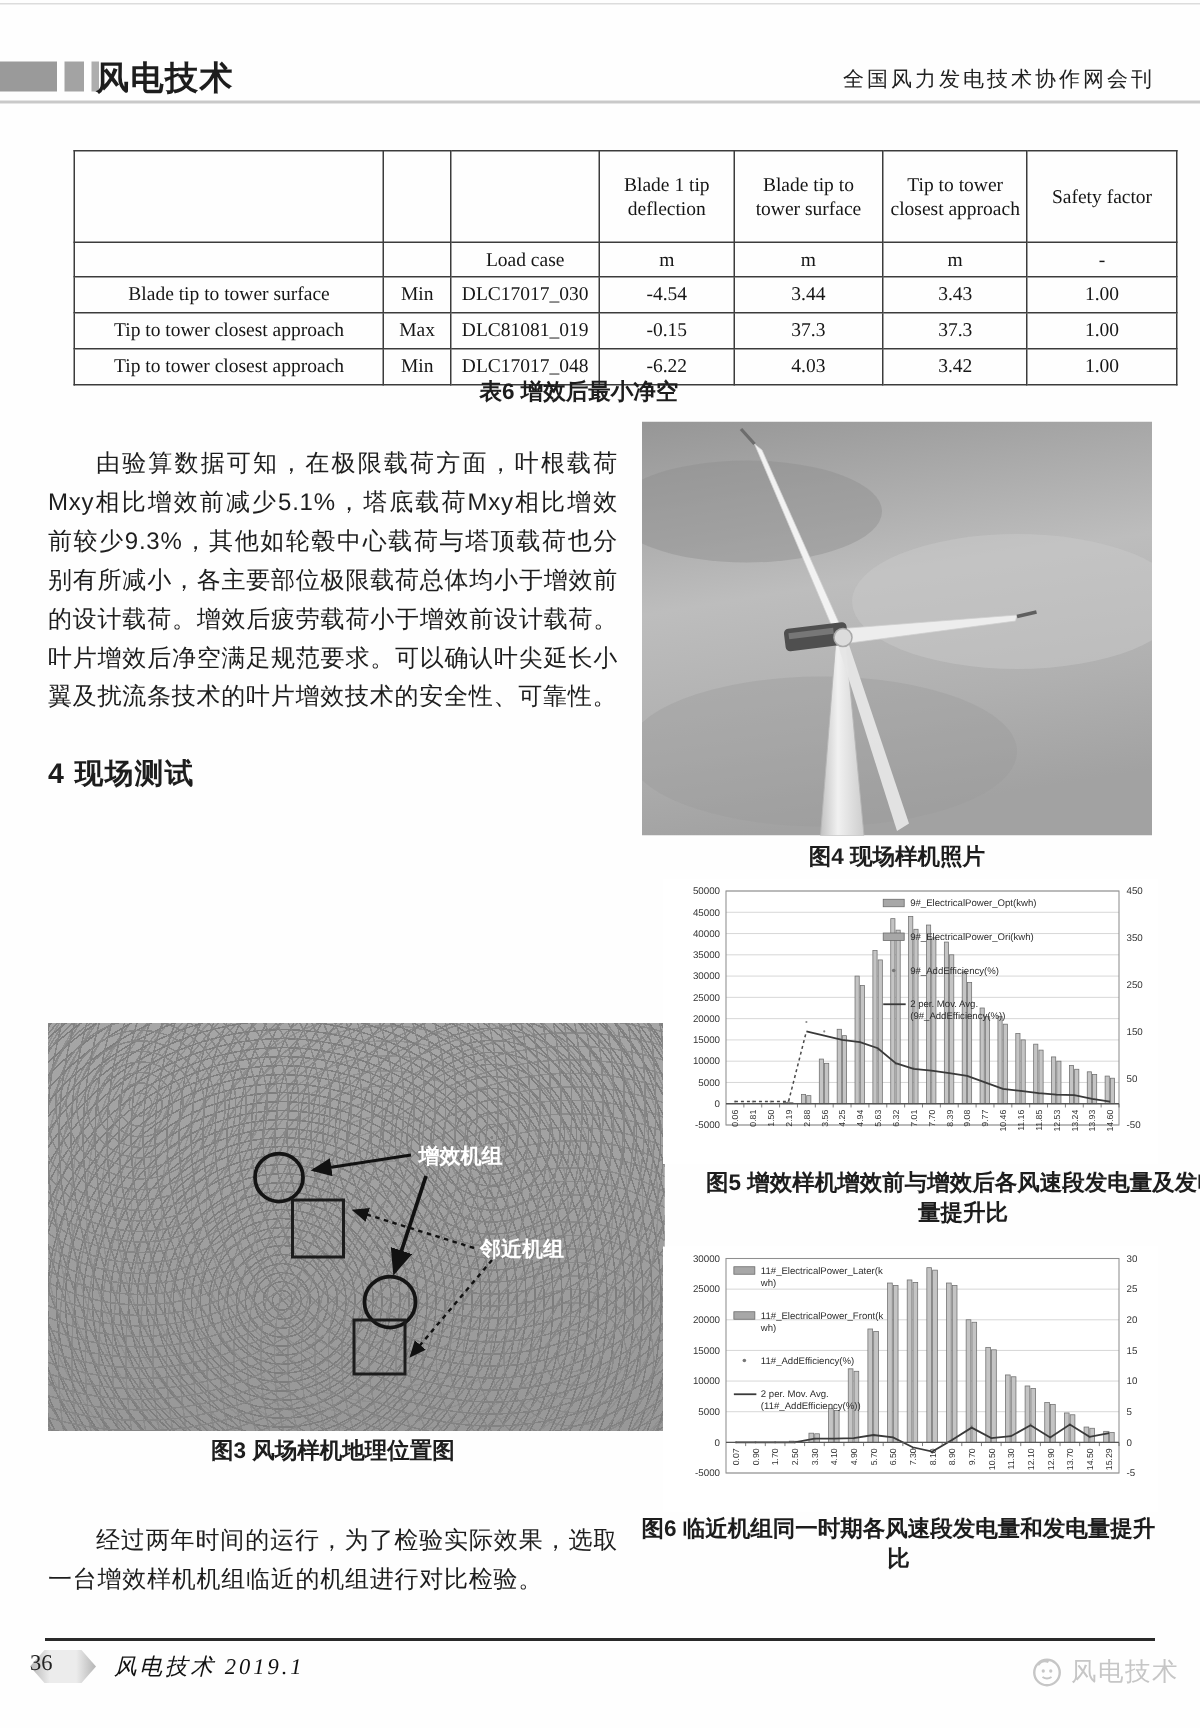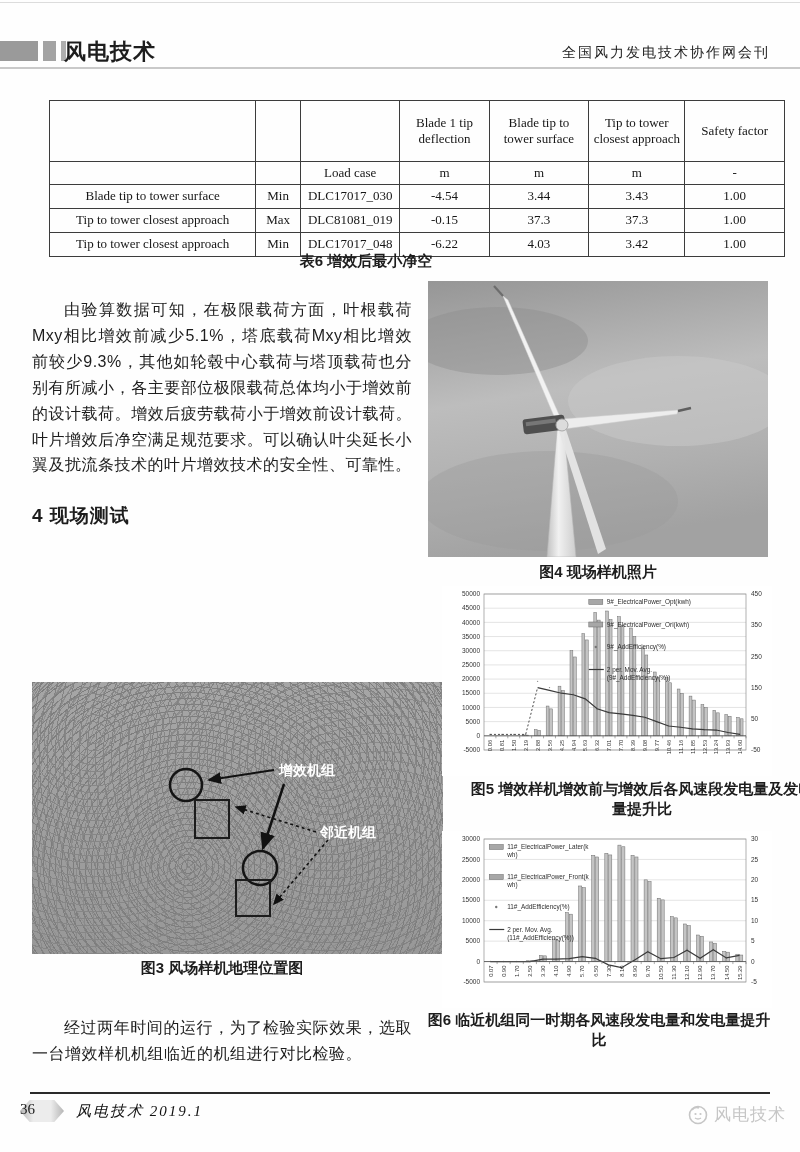--- a/index.html
+++ b/index.html
@@ -14,21 +14,21 @@
   .blk1{width:38px;} .blk2{width:13px;background:#a3a3a3;} .blk3{width:5px;background:#aeaeae;margin-right:0;}
   .hdr-title{position:absolute;left:64px;top:1px;font-size:22px;font-weight:bold;letter-spacing:1px;}
   .hdr-journal{position:absolute;right:30px;top:8px;font-size:14px;font-family:"Liberation Serif","DejaVu Serif",serif;letter-spacing:2px;color:#222;}
   .hdr-rule{top:67px;left:0;width:800px;height:2px;background:#c9c9c9;}
   
   table.t6{top:100px;left:32px;width:736px;border-collapse:collapse;font-family:"Liberation Serif","DejaVu Serif",serif;font-size:13px;color:#161616;table-layout:fixed;margin-left:17px;}
   .t6 th,.t6 td{border:1px solid #3c3c3c;text-align:center;vertical-align:middle;padding:1px 3px;font-weight:normal;line-height:1.25;}
   .t6 thead tr.h1 th{height:58px;}
   .t6 thead tr.h2 td{height:20px;}
   .t6 tbody td{height:21px;}
-  .tbl-caption{top:252px;left:0;width:732px;text-align:center;font-size:15px;font-weight:bold;}
+  .tbl-caption{top:252px;left:0;width:732px;text-align:center;font-size:15px;font-weight:bold;padding-left:20px;}
   
   .para{left:32px;width:380px;font-size:16px;line-height:1.62;text-align:justify;text-indent:2em;letter-spacing:0.5px;margin-top:25px;}
   .p1{top:272px;} .p2{top:524px;} .p3{top:990px;}
   .sec-h{top:487px;left:32px;font-size:19px;font-weight:bold;letter-spacing:1px;}
   
   .figcap{text-align:center;font-size:15px;font-weight:bold;line-height:1.35;}
   .map-fig{top:682px;left:32px;width:411px;height:272px;background-color:#9e9e9e;
     background-image:
       repeating-radial-gradient(circle at 15% 20%, #868686 0 1px, transparent 1px 7px),
       repeating-radial-gradient(circle at 72% 28%, #828282 0 1px, transparent 1px 8px),

